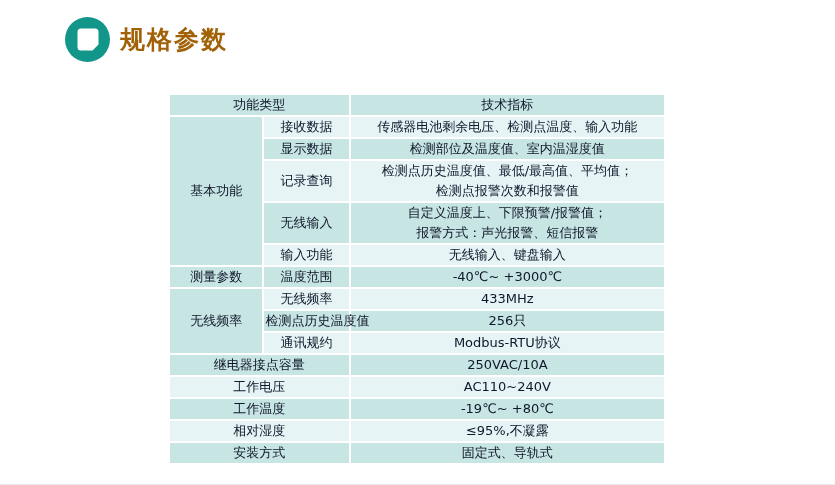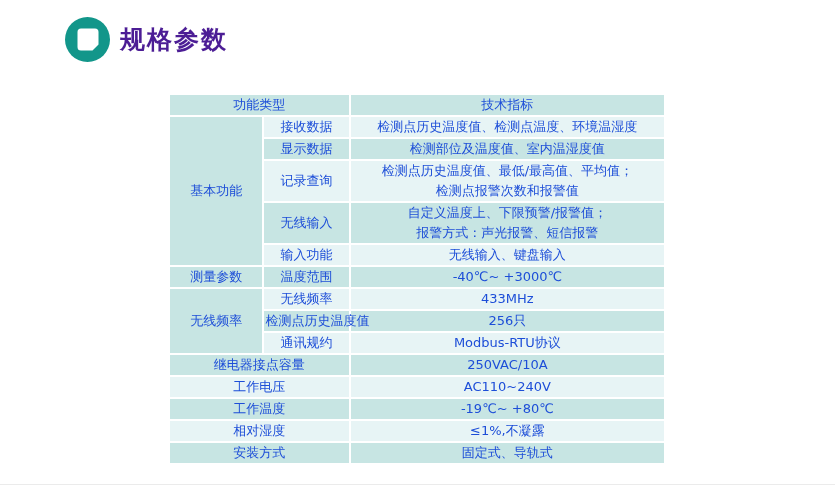--- a/index.html
+++ b/index.html
@@ -18,21 +18,21 @@
     position: absolute; left: 0; right: 0; bottom: 0;
     height: 1px; background: #ebebeb;
   }
   
   .hdr {
     position: absolute; left: 65px; top: 17px;
     display: flex; align-items: center; gap: 10px;
   }
   .hdr-icon { width: 45px; height: 45px; display: block; }
   .hdr-title {
-    color: #4c1d95;
+    color: #a16207;
     font-size: 25px;
     font-weight: bold;
     letter-spacing: 2px;
     line-height: 45px;
   }
   
   .table-wrap {
     position: absolute; left: 168px; top: 93px;
   }
   table.spec {
@@ -40,21 +40,21 @@
     border-spacing: 2px;
     table-layout: fixed;
     width: 498px;
   }
   table.spec td {
     text-align: center;
     vertical-align: middle;
     font-size: 13px;
     line-height: 20px;
     height: 20px;
-    color: #1d4ed8;
+    color: #0f172a;
     padding: 0 1px;
     white-space: nowrap;
     overflow: visible;
   }
   table.spec td.wrapok { white-space: normal; }
   table.spec td.tall { height: 40px; }
   .teal  { background: #c7e5e3; }
   .light { background: #e7f4f5; }
   .val-line { line-height: 20px; }
 </style>
@@ -81,21 +81,21 @@
 
       <tbody>
           <tr>
         <td class="teal" colspan="2">功能类型</td>
         <td class="teal">技术指标</td>
       </tr>
 
       <tr>
         <td class="teal" rowspan="5">基本功能</td>
         <td class="light">接收数据</td>
-        <td class="light">检测点历史温度值、检测点温度、环境温湿度</td>
+        <td class="light">传感器电池剩余电压、检测点温度、输入功能</td>
       </tr>
       <tr>
         <td class="teal">显示数据</td>
         <td class="teal">检测部位及温度值、室内温湿度值</td>
       </tr>
       <tr>
         <td class="light tall">记录查询</td>
         <td class="light tall wrapok">
           <div class="val-line">检测点历史温度值、最低/最高值、平均值；</div>
           <div class="val-line">检测点报警次数和报警值</div>
@@ -140,21 +140,21 @@
       <tr>
         <td class="light" colspan="2">工作电压</td>
         <td class="light">AC110~240V</td>
       </tr>
       <tr>
         <td class="teal" colspan="2">工作温度</td>
         <td class="teal">-19℃~ +80℃</td>
       </tr>
       <tr>
         <td class="light" colspan="2">相对湿度</td>
-        <td class="light">≤1%,不凝露</td>
+        <td class="light">≤95%,不凝露</td>
       </tr>
       <tr>
         <td class="teal" colspan="2">安装方式</td>
         <td class="teal">固定式、导轨式</td>
       </tr>
     </tbody>
       </table>
   </div>
 
   <div class="page-bottom-line"></div>

